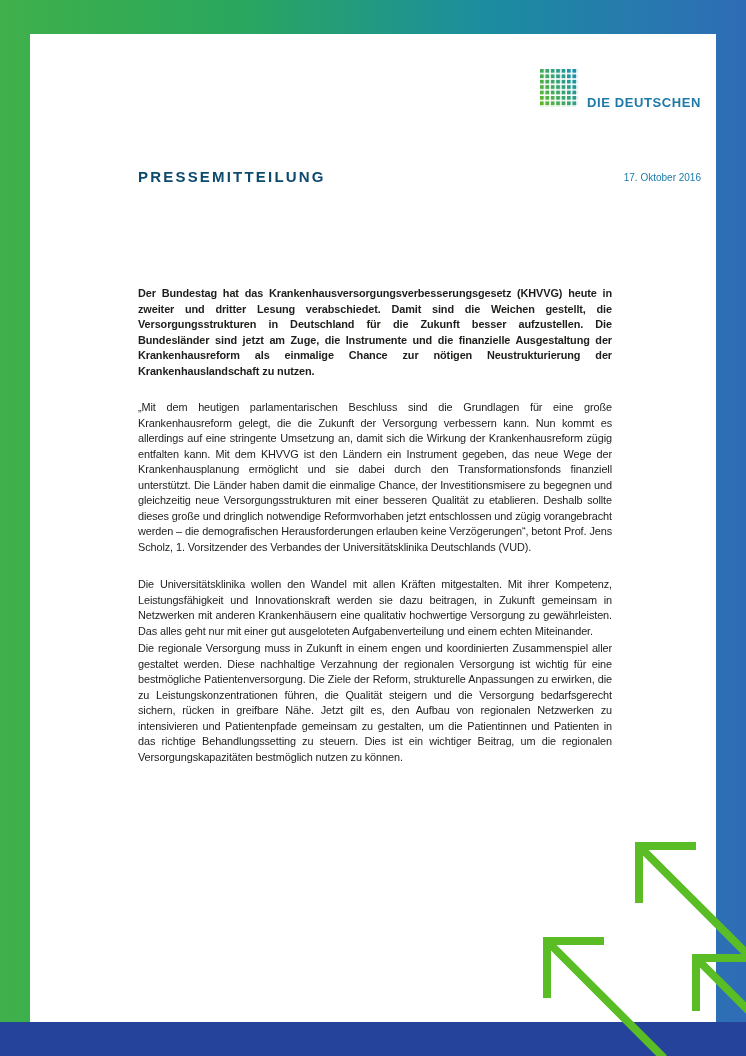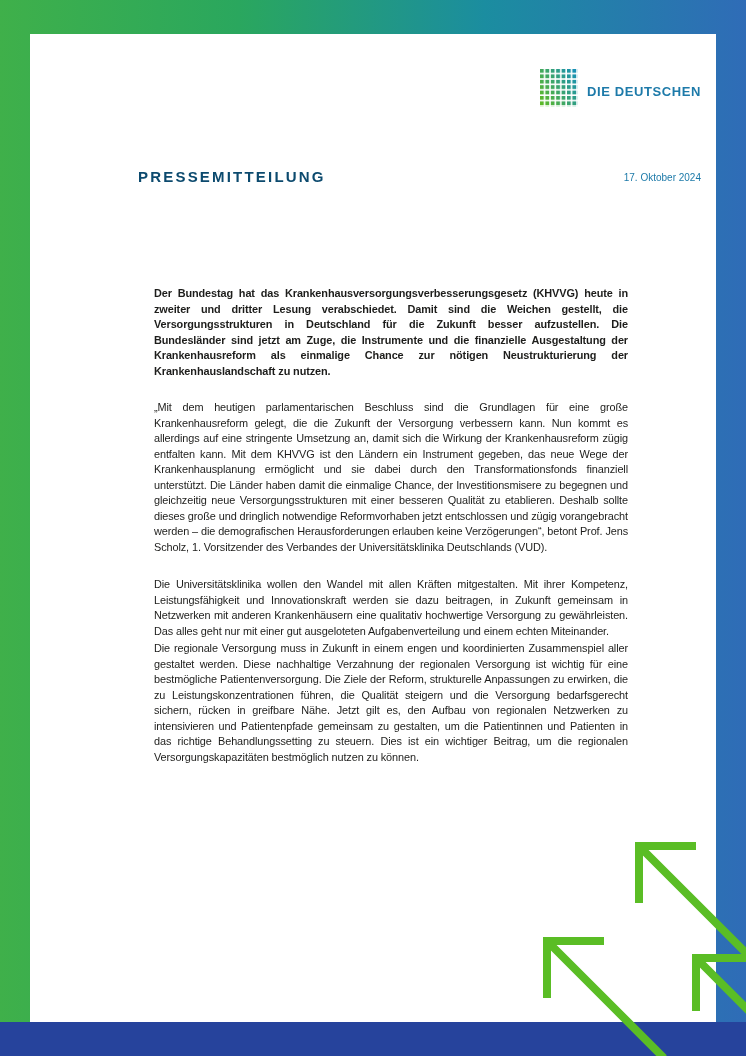--- a/index.html
+++ b/index.html
@@ -32,21 +32,21 @@
     width: 746px;
     height: 34px;
     background: #26439c;
   }
   
   .logo {
     position: absolute;
     top: 35px;
     right: 15px;
     display: flex;
-    align-items: center;
+    align-items: flex-end;
     gap: 9px;
   }
   .logo-text {
     font-weight: bold;
     font-size: 13px;
     line-height: 17px;
     letter-spacing: 0.6px;
     color: #1d7aa9;
     white-space: nowrap;
     padding-top: 2px;
@@ -87,21 +87,21 @@
   @supports (-webkit-background-clip: text) {
     .title {
       background: linear-gradient(90deg, #2ba33e 0%, #0f9aa0 100%);
       -webkit-background-clip: text;
       -webkit-text-fill-color: transparent;
     }
   }
   
   .textcol {
     position: absolute;
-    left: 124px;
+    left: 108px;
     top: 252px;
     width: 474px;
     font-size: 10.9px;
     line-height: 15.5px;
     letter-spacing: -0.1px;
     color: #1d1d1b;
     text-align: justify;
     hyphens: auto;
     -webkit-hyphens: auto;
   }
@@ -153,21 +153,21 @@
           </defs>
           <rect width="38" height="38" fill="url(#lg)" mask="url(#mk)"></rect>
         </svg>
       </span>
       <div class="logo-text">
         <div><span>DIE DEUTSCHEN</span></div>
       </div>
     </div>
 
     <div class="kicker">PRESSEMITTEILUNG</div>
-    <div class="date">17. Oktober 2024</div>
+    <div class="date">17. Oktober 2016</div>
 
 
     <div class="textcol">
       <p class="lead">Der Bundestag hat das Krankenhausversorgungsverbesserungsgesetz (KHVVG) heute in zweiter und dritter Lesung verabschiedet. Damit sind die Weichen gestellt, die Versorgungsstrukturen in Deutschland für die Zukunft besser aufzustellen. Die Bundesländer sind jetzt am Zuge, die Instrumente und die finanzielle Ausgestaltung der Krankenhausreform als einmalige Chance zur nötigen Neustrukturierung der Krankenhauslandschaft zu nutzen.</p>
       <p class="quote">„Mit dem heutigen parlamentarischen Beschluss sind die Grundlagen für eine große Krankenhausreform gelegt, die die Zukunft der Versorgung verbessern kann. Nun kommt es allerdings auf eine stringente Umsetzung an, damit sich die Wirkung der Krankenhausreform zügig entfalten kann. Mit dem KHVVG ist den Ländern ein Instrument gegeben, das neue Wege der Krankenhausplanung ermöglicht und sie dabei durch den Transformationsfonds finanziell unterstützt. Die Länder haben damit die einmalige Chance, der Investitionsmisere zu begegnen und gleichzeitig neue Versorgungsstrukturen mit einer besseren Qualität zu etablieren. Deshalb sollte dieses große und dringlich notwendige Reformvorhaben jetzt entschlossen und zügig vorangebracht werden – die demografischen Herausforderungen erlauben keine Verzögerungen“, betont Prof. Jens Scholz, 1. Vorsitzender des Verbandes der Universitätsklinika Deutschlands (VUD).</p>
       <p class="p1">Die Universitätsklinika wollen den Wandel mit allen Kräften mitgestalten. Mit ihrer Kompetenz, Leistungsfähigkeit und Innovationskraft werden sie dazu beitragen, in Zukunft gemeinsam in Netzwerken mit anderen Krankenhäusern eine qualitativ hochwertige Versorgung zu gewährleisten. Das alles geht nur mit einer gut ausgeloteten Aufgabenverteilung und einem echten Miteinander.</p>
       <p class="p2">Die regionale Versorgung muss in Zukunft in einem engen und koordinierten Zusammenspiel aller gestaltet werden. Diese nachhaltige Verzahnung der regionalen Versorgung ist wichtig für eine bestmögliche Patientenversorgung. Die Ziele der Reform, strukturelle Anpassungen zu erwirken, die zu Leistungskonzentrationen führen, die Qualität steigern und die Versorgung bedarfsgerecht sichern, rücken in greifbare Nähe. Jetzt gilt es, den Aufbau von regionalen Netzwerken zu intensivieren und Patientenpfade gemeinsam zu gestalten, um die Patientinnen und Patienten in das richtige Behandlungssetting zu steuern. Dies ist ein wichtiger Beitrag, um die regionalen Versorgungskapazitäten bestmöglich nutzen zu können.</p>
     </div>
 
   </div>

